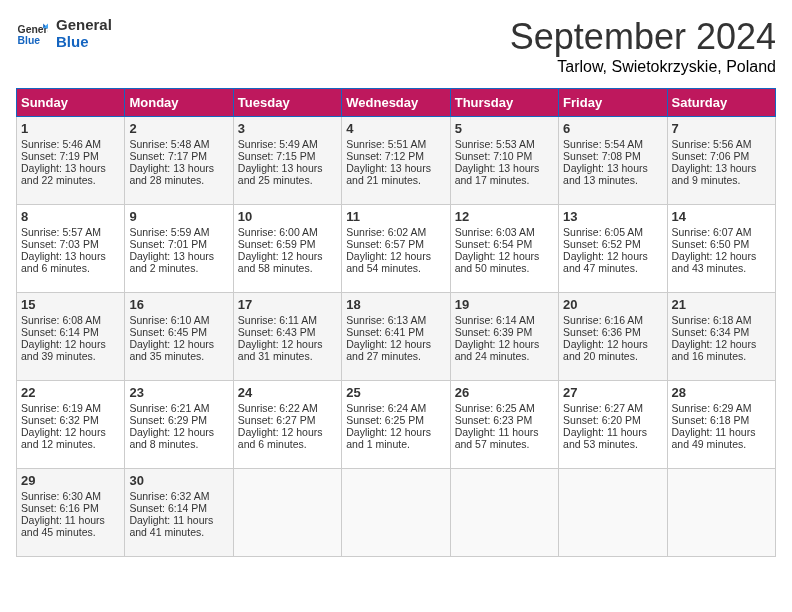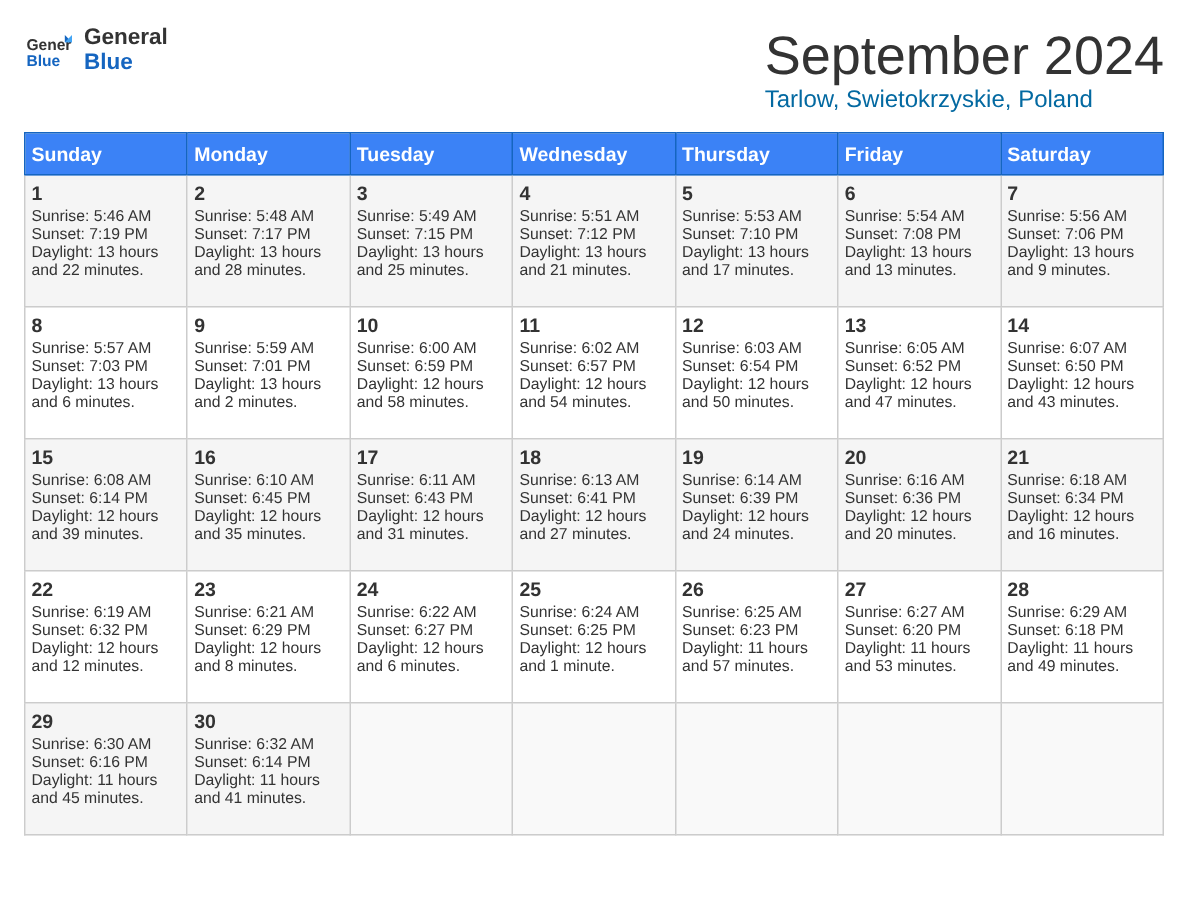--- a/index.html
+++ b/index.html
@@ -19,38 +19,38 @@
     .logo {
       display: flex;
       align-items: center;
       gap: 4px;
     }
     .logo-icon {
       width: 32px;
       height: 32px;
     }
     .title-block {
-      text-align: left;
+      text-align: right;
     }
     .month-title {
       font-size: 36px;
       font-weight: normal;
       color: #333;
     }
     .location-title {
       font-size: 16px;
-      color: #0369a1;
+      color: #000000;
     }
     table {
       width: 100%;
       border-collapse: collapse;
       table-layout: fixed;
     }
     thead tr {
-      background-color: #3b82f6;
+      background-color: #be185d;
       color: #fff;
     }
     thead th {
       padding: 6px 4px;
       font-size: 13px;
       font-weight: bold;
       text-align: left;
       border: 1px solid #1565c0;
     }
     tbody tr {

